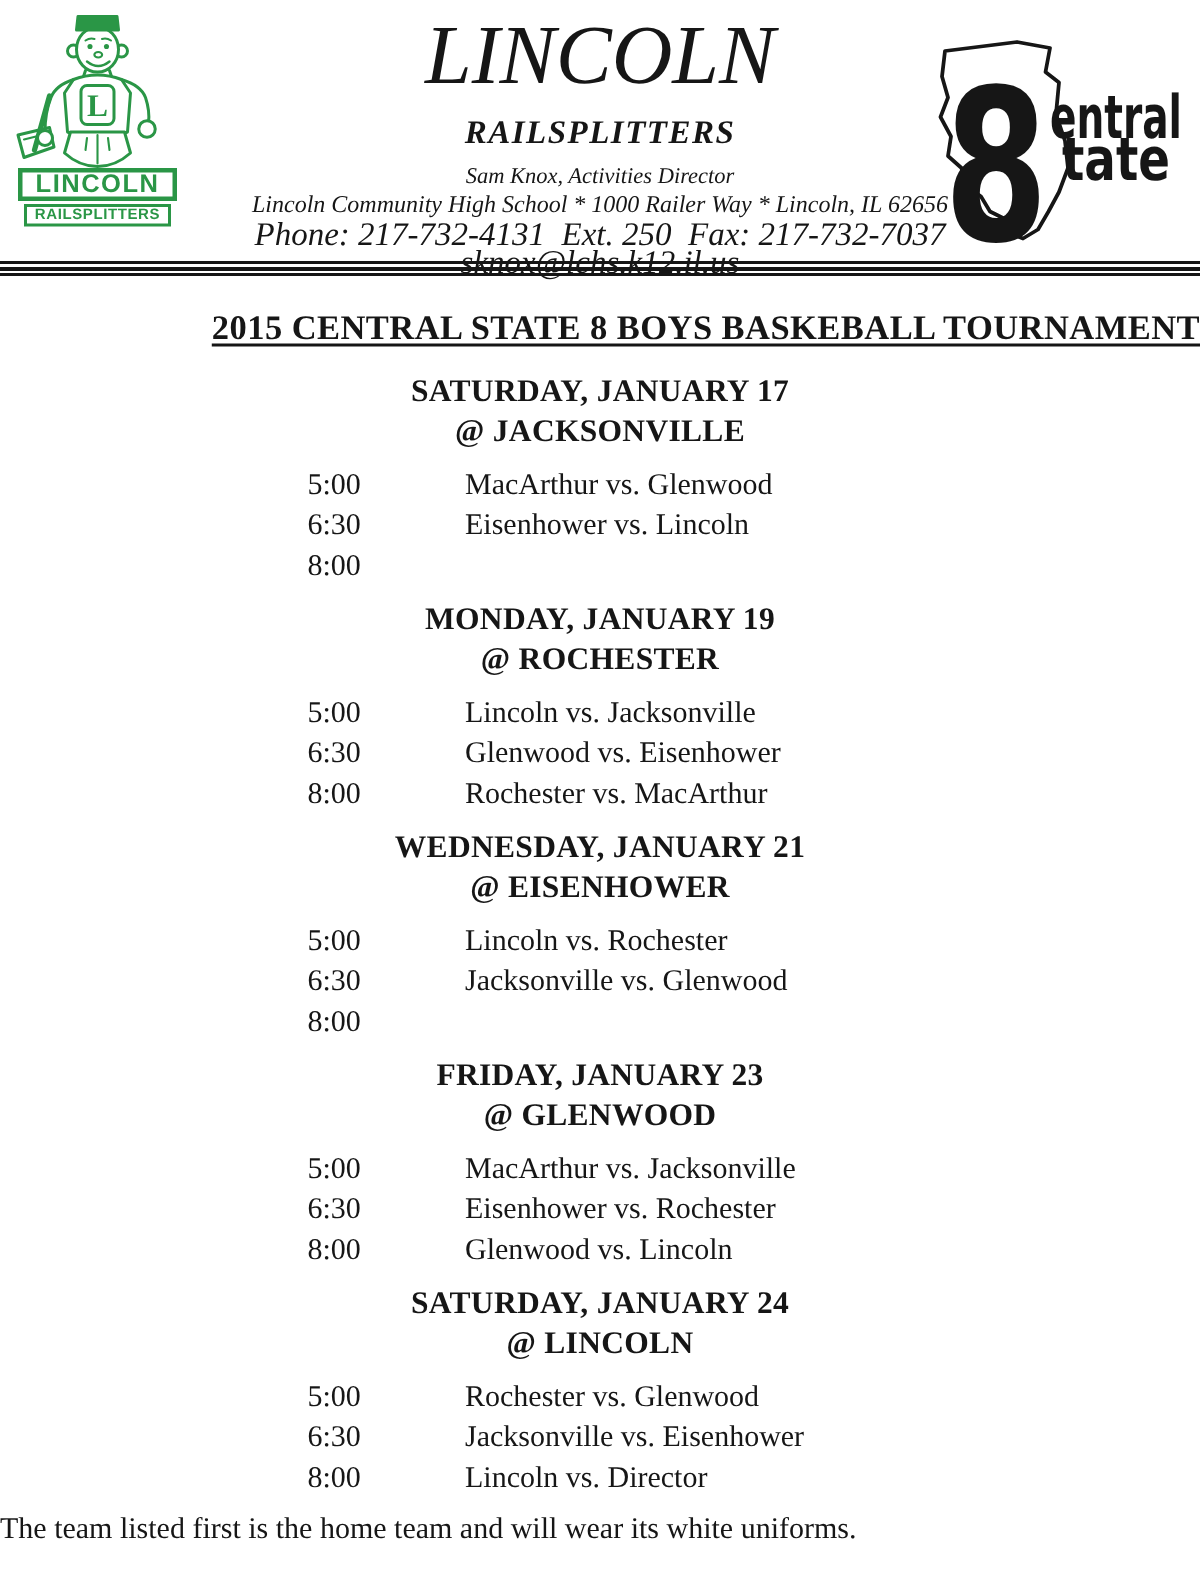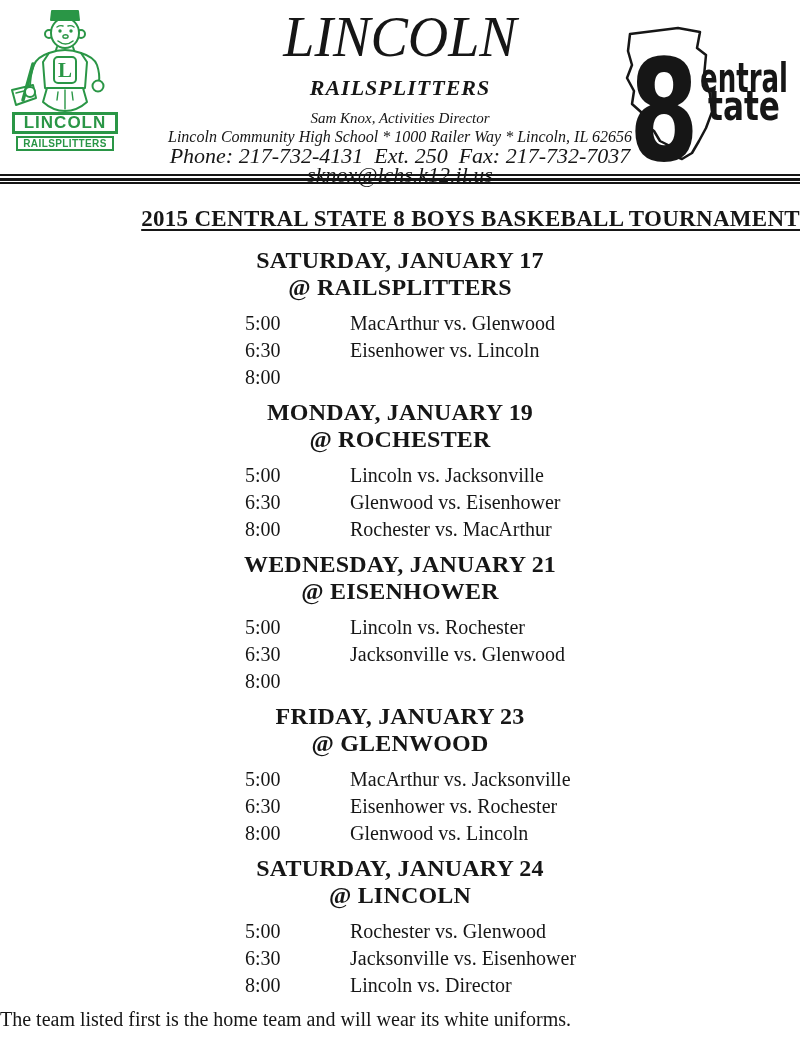--- a/index.html
+++ b/index.html
@@ -56,22 +56,22 @@
   .title {
     margin-top: 19px; text-align: right;
     font-size: 23px; font-weight: bold; line-height: 30px;
     text-decoration: underline;
     text-decoration-thickness: 2px;
     text-underline-offset: 3px;
     letter-spacing: 0.3px;
   }
   .schedule { margin-top: 13px; }
   .section { margin-bottom: 8px; }
-  .day, .host { text-align: center; font-weight: bold; font-size: 24px; line-height: 27px; letter-spacing: 0.2px; }
-  .games { margin-top: 9px; padding-left: 40px; }
+  .day, .host { text-align: center; font-weight: bold; font-size: 21px; line-height: 27px; letter-spacing: 0.2px; }
+  .games { margin-top: 9px; }
   .game-row { display: flex; margin-left: 205px; font-size: 20px; line-height: 27px; }
   .game-time { width: 105px; }
   .footer { margin-top: 8px; font-size: 20px; line-height: 24px; font-family: Liberation Serif, serif; }
 </style>
 </head>
 <body>
 
 <div class="page">
 
   <header class="header">
@@ -134,21 +134,21 @@
   </header>
 
   <div class="divider"></div>
 
   <h1 class="title">2015 CENTRAL STATE 8 BOYS BASKEBALL TOURNAMENT</h1>
 
   <main class="schedule">
 
     <section class="section">
       <div class="day">SATURDAY, JANUARY 17</div>
-      <div class="host">@ RAILSPLITTERS</div>
+      <div class="host">@ JACKSONVILLE</div>
       <div class="games">
         <div class="game-row">
           <span class="game-time">5:00</span>
           <span class="game-matchup">MacArthur vs. Glenwood</span>
         </div>
         <div class="game-row">
           <span class="game-time">6:30</span>
           <span class="game-matchup">Eisenhower vs. Lincoln</span>
         </div>
         <div class="game-row">

